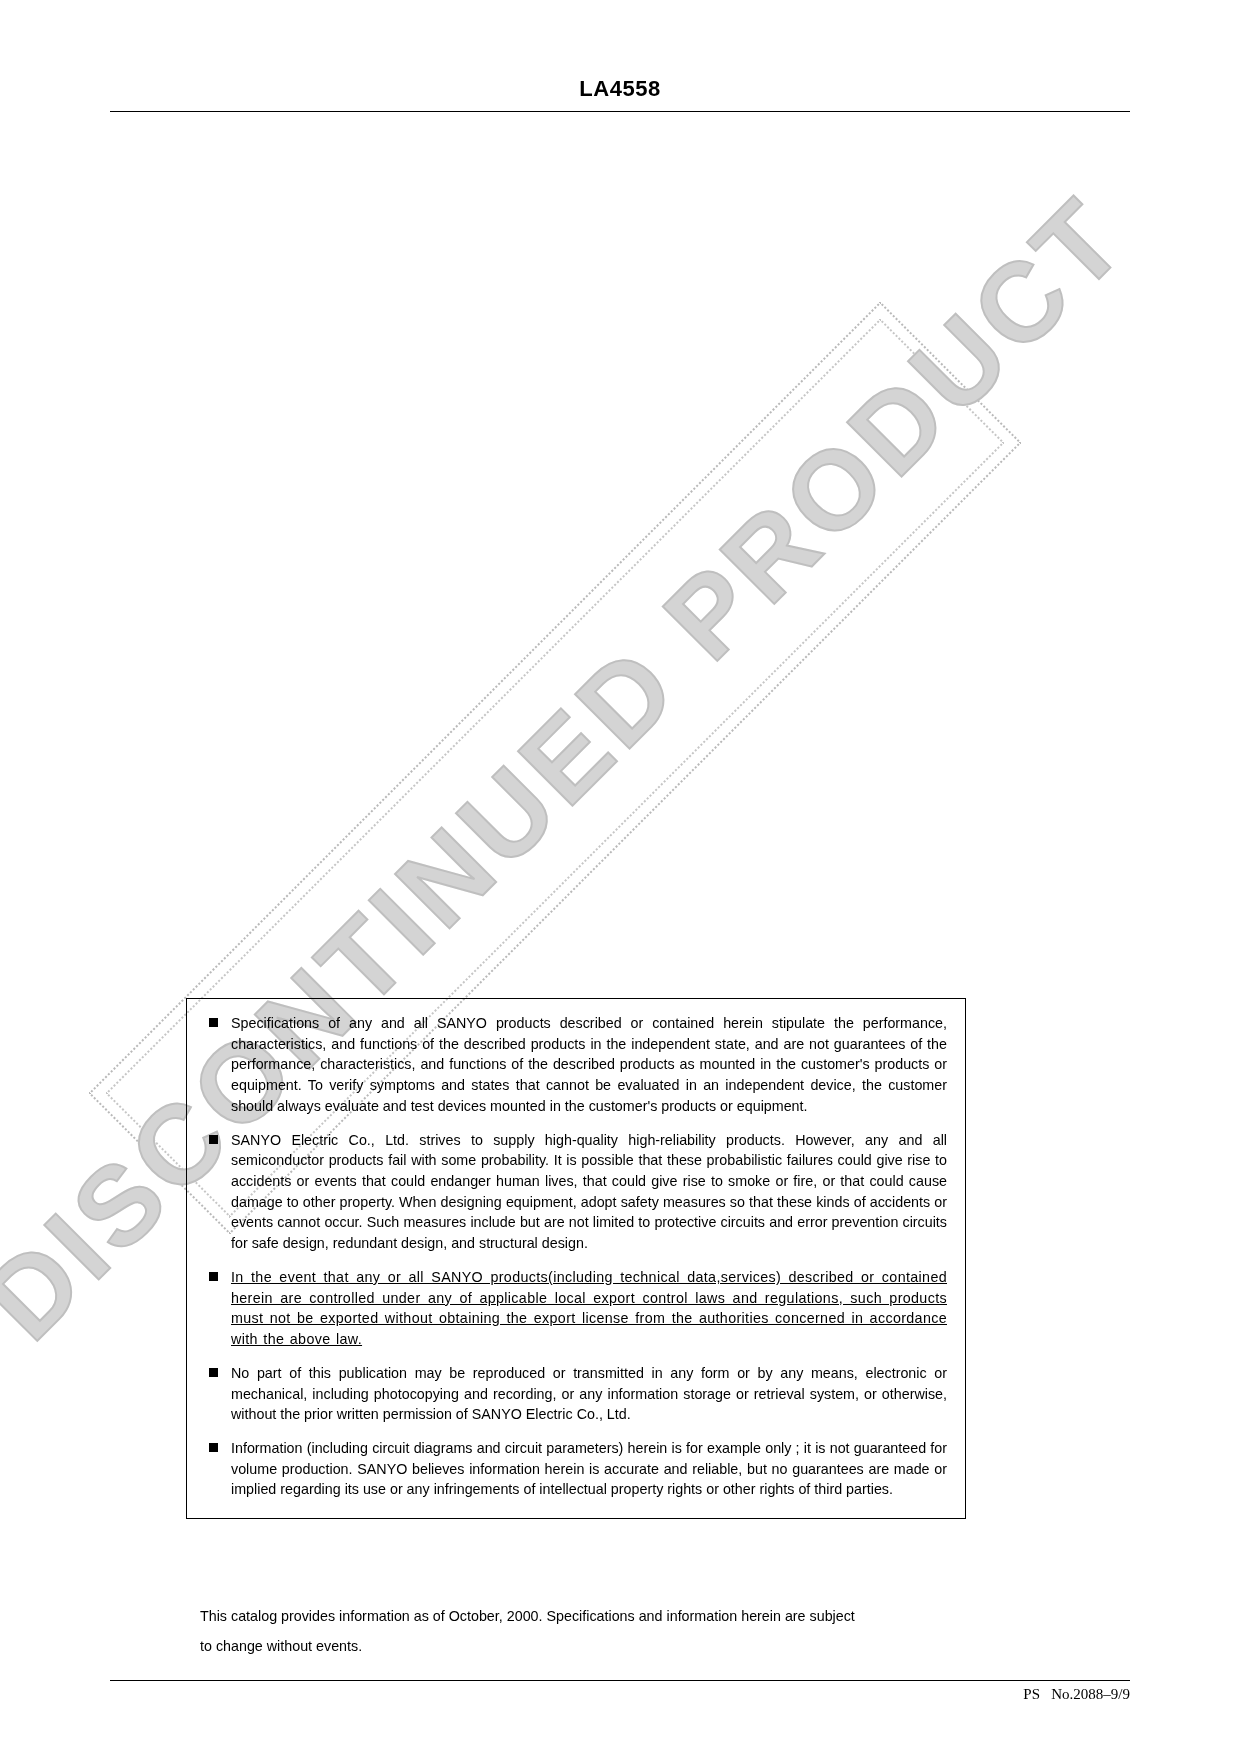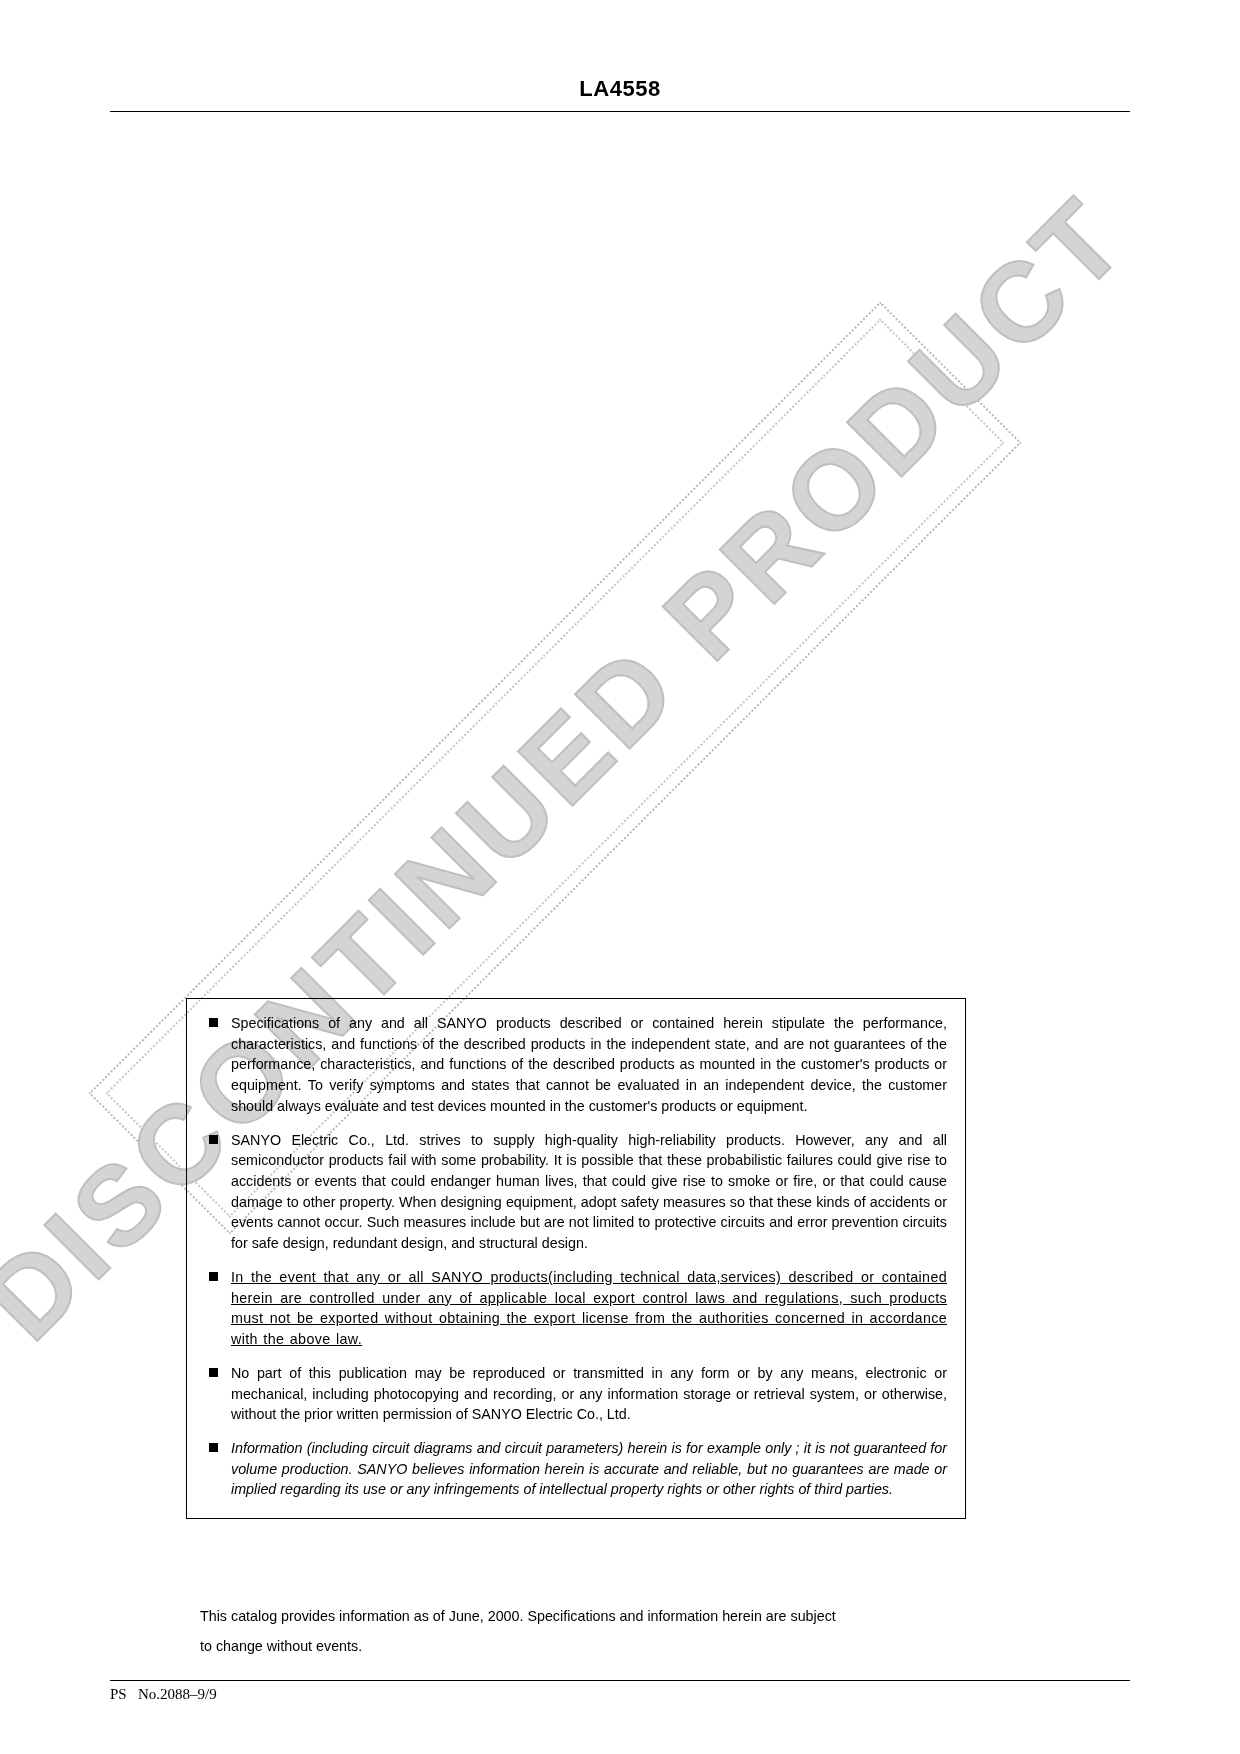--- a/index.html
+++ b/index.html
@@ -103,21 +103,21 @@
     background: transparent;
   }
   .notice-item {
     position: relative;
     padding-left: 26px;
     margin-bottom: 13px;
     font-size: 14.3px;
     line-height: 1.45;
     text-align: justify;
   }
-  .notice-item:last-child { margin-bottom: 2px; font-style: italic; }
+  .notice-item:last-child { margin-bottom: 2px; }
   .bullet {
     position: absolute;
     left: 4px;
     top: 5px;
     width: 9px;
     height: 9px;
     background: #000;
   }
   .notice-item.spaced {
     letter-spacing: 0.35px;
@@ -142,21 +142,21 @@
     top: 1672px;
     width: 1020px;
     height: 0;
     border-top: 1px solid #000;
   }
   .footer {
     position: absolute;
     left: 110px;
     top: 1678px;
     width: 1020px;
-    text-align: left;
+    text-align: right;
     font-family: "Liberation Serif", serif;
     font-size: 15px;
   }
   .footer-ps { font-weight: normal; }
 </style>
 </head>
 <body>
 
 <div class="page">
 
@@ -198,21 +198,21 @@
     </div>
 
     <div class="notice-item">
       <span class="bullet"></span>
       <span>Information (including circuit diagrams and circuit parameters) herein is for example only ; it is not guaranteed for volume production. SANYO believes information herein is accurate and reliable, but no guarantees are made or implied regarding its use or any infringements of intellectual property rights or other rights of third parties.</span>
     </div>
 
   </div>
 
   <div class="catalog-note">
-    <div>This catalog provides information as of June, 2000. Specifications and information herein are subject</div>
+    <div>This catalog provides information as of October, 2000. Specifications and information herein are subject</div>
     <div>to change without events.</div>
   </div>
 
   <div class="footer-rule"></div>
   <div class="footer">
     <span class="footer-ps">PS</span>
     &nbsp;
     <span>No.2088–9/9</span>
   </div>
 

